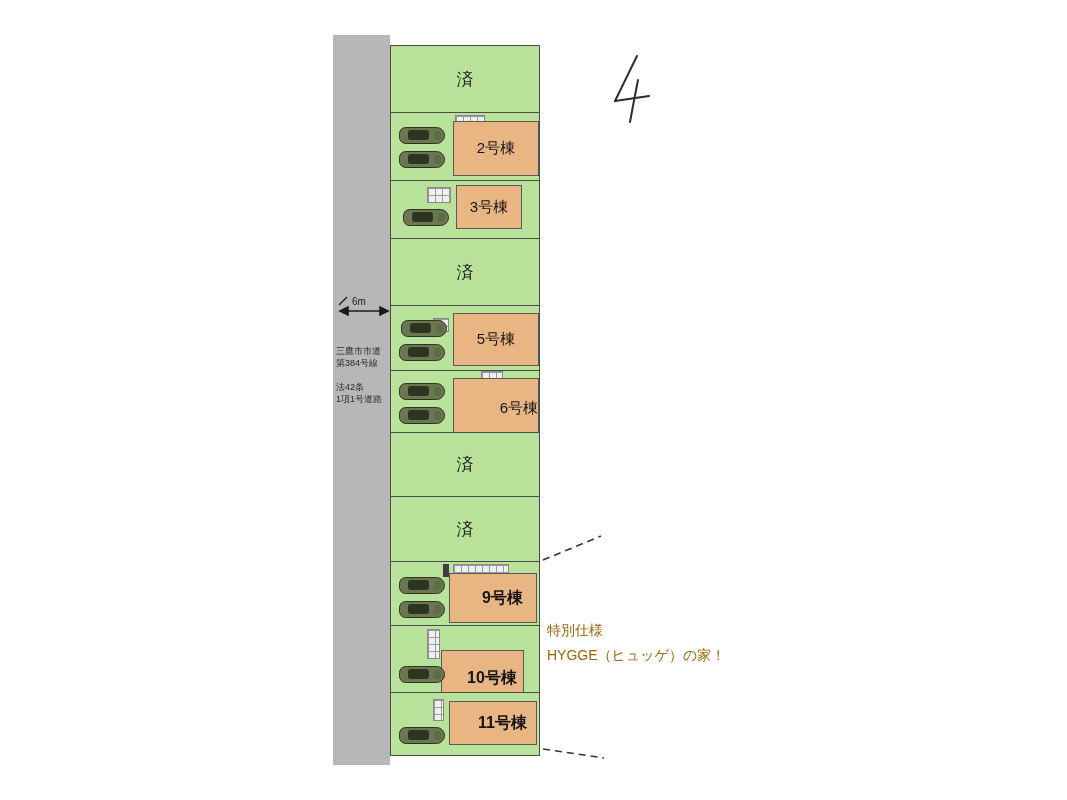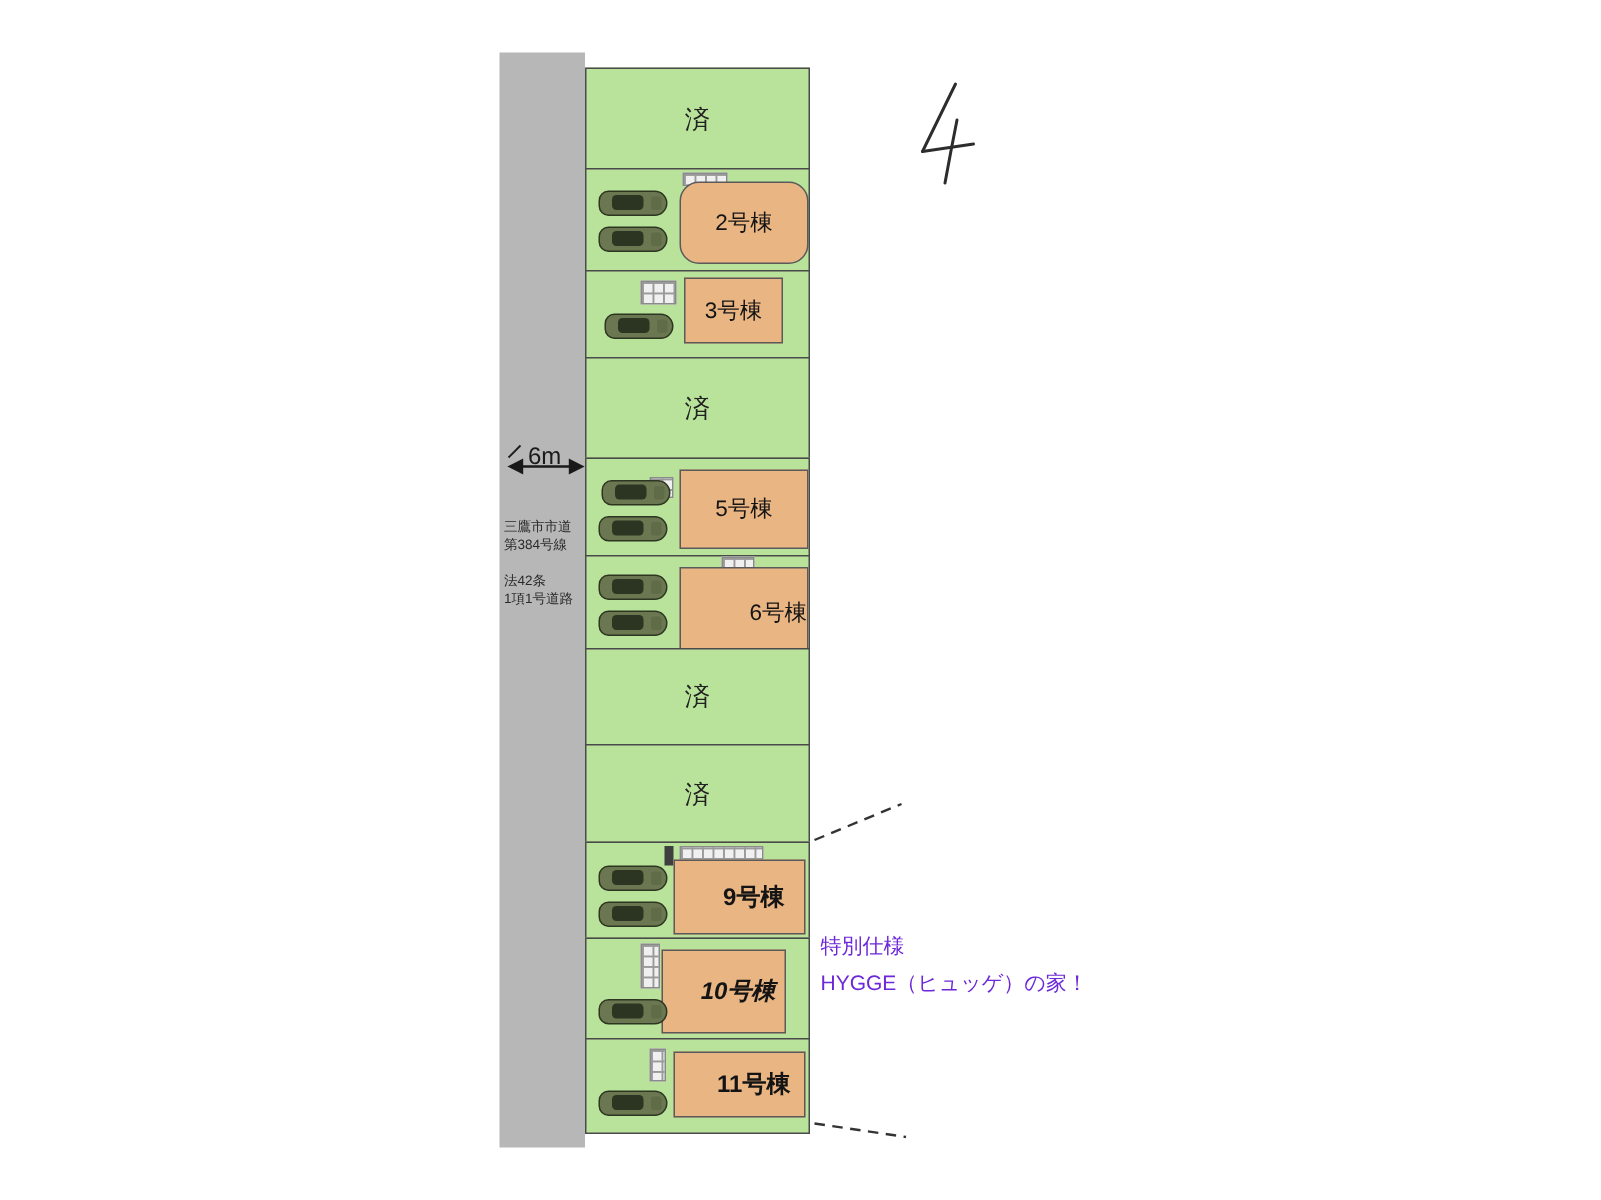--- a/index.html
+++ b/index.html
@@ -21,43 +21,43 @@
   .lot-8{top:496px;height:66px;}
   .lot-9{top:561px;height:65px;}
   .lot-10{top:625px;height:68px;}
   .lot-11{top:692px;height:64px;}
 
   .sold-label{position:absolute;left:0;top:0;width:100%;height:100%;display:flex;align-items:center;justify-content:center;font-size:17px;color:#222;}
 
   
   .house{position:absolute;background:#e9b583;border:1px solid #5a5a5a;box-sizing:border-box;display:flex;align-items:center;justify-content:center;font-size:15px;color:#141414;}
   .house.bold{font-weight:700;font-size:16px;padding-left:19px;}
-  .h2{left:62px;top:8px;width:86px;height:55px;border-radius:13px;}
+  .h2{left:62px;top:8px;width:86px;height:55px;}
   .h3{left:65px;top:4px;width:66px;height:44px;}
   .h5{left:62px;top:7px;width:86px;height:53px;}
   .h6{left:62px;top:7px;width:86px;height:61px;justify-content:flex-end;}
   .h9{left:58px;top:11px;width:88px;height:50px;}
-  .h10{left:50px;top:7px;width:83px;height:56px;font-style:italic;}
+  .h10{left:50px;top:24px;width:83px;height:56px;}
   .h11{left:58px;top:8px;width:88px;height:44px;}
 
   
   .car{position:absolute;width:46px;height:17px;background:#6a7750;border:1px solid #2e3622;border-radius:7px 9px 9px 7px;box-sizing:border-box;}
   .car::before{content:"";position:absolute;left:8px;top:2px;width:21px;height:10px;background:#2c3522;border-radius:3px;}
   .car::after{content:"";position:absolute;right:3px;top:3px;width:7px;height:9px;background:#56644066;background:#566440;border-radius:2px;opacity:.55;}
 
   
   .grid{position:absolute;background-color:#f0f0f0;background-image:linear-gradient(#9a9a9a 1px,transparent 1px),linear-gradient(90deg,#9a9a9a 1px,transparent 1px);background-size:7px 7px;border:1px solid #8a8a8a;box-sizing:border-box;}
   .bar{position:absolute;background:#3f3f3f;}
 
   
   .overlay{position:absolute;left:0;top:0;width:1067px;height:800px;pointer-events:none;}
-  .road-width-label{position:absolute;left:352px;top:296px;font-size:16px;color:#1a1a1a;}
+  .road-width-label{position:absolute;left:352px;top:296px;font-size:10px;color:#1a1a1a;}
   .road-name{position:absolute;left:336px;top:345px;font-size:9px;line-height:1.35;color:#2a2a2a;white-space:pre-line;}
   .road-law{position:absolute;left:336px;top:381px;font-size:9px;line-height:1.35;color:#2a2a2a;white-space:pre-line;}
-  .callout{position:absolute;left:547px;top:618px;font-size:14px;line-height:1.8;color:#6d28d9;white-space:pre-line;}
+  .callout{position:absolute;left:547px;top:618px;font-size:14px;line-height:1.8;color:#a16207;white-space:pre-line;}
 </style>
 </head>
 <body>
 
 <div id="canvas">
 
   <div class="road"></div>
 
   <div class="lot lot-1">
     <div class="sold-label">済</div>

